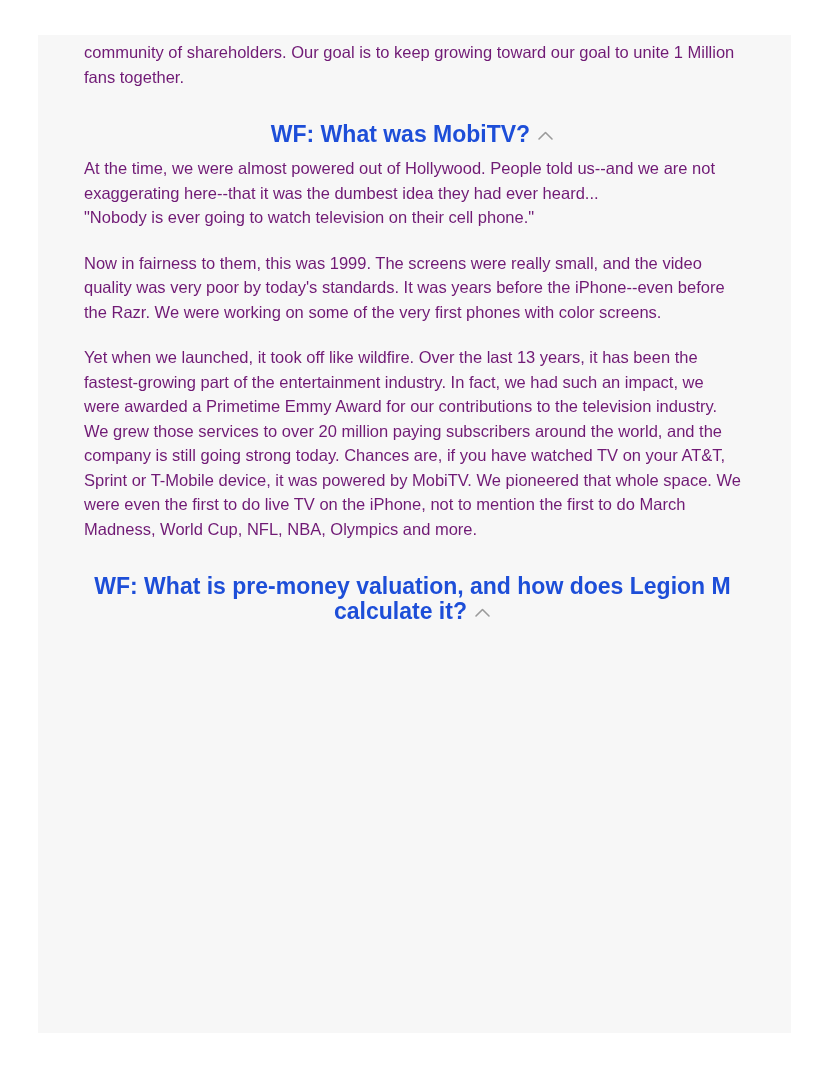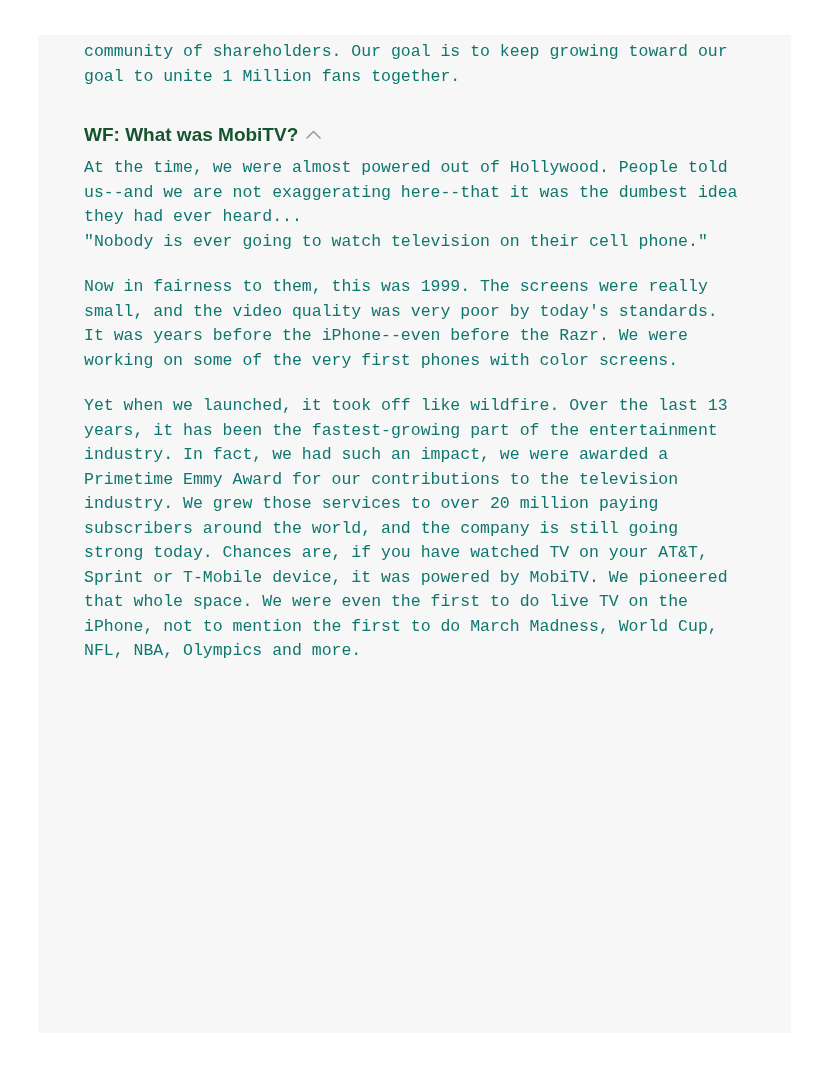--- a/index.html
+++ b/index.html
@@ -15,35 +15,36 @@
     position: absolute;
     left: 38px;
     top: 35px;
     width: 753px;
     height: 998px;
     background: #f7f7f7;
     padding: 5px 50px 40px 46px;
     overflow: hidden;
   }
   .para {
-    font-family: Liberation Mono, monospace;
+    font-family: Liberation Sans, sans-serif;
     font-size: 16.5px;
     line-height: 24.5px;
-    color: #0f766e;
+    color: #701a75;
     margin: 0 0 21px 0;
     white-space: pre-line;
   }
   .question {
     font-family: "Liberation Sans", sans-serif;
     font-weight: 700;
-    font-size: 19px;
+    font-size: 23px;
     line-height: 25px;
-    color: #14532d;
+    color: #1d4ed8;
     margin: 33px 0 9px 0;
     cursor: pointer;
+    text-align: center;
   }
   .caret {
     display: inline-block;
     margin-left: 7px;
     vertical-align: 1px;
     line-height: 0;
   }
   .caret svg { display: inline-block; }
 </style>
 </head>
@@ -59,15 +60,18 @@
 
 
   <p class="para">At the time, we were almost powered out of Hollywood. People told us--and we are not exaggerating here--that it was the dumbest idea they had ever heard...
 "Nobody is ever going to watch television on their cell phone."</p>
 
   <p class="para">Now in fairness to them, this was 1999. The screens were really small, and the video quality was very poor by today's standards. It was years before the iPhone--even before the Razr. We were working on some of the very first phones with color screens.</p>
 
 
   <p class="para">Yet when we launched, it took off like wildfire. Over the last 13 years, it has been the fastest-growing part of the entertainment industry. In fact, we had such an impact, we were awarded a Primetime Emmy Award for our contributions to the television industry. We grew those services to over 20 million paying subscribers around the world, and the company is still going strong today. Chances are, if you have watched TV on your AT&amp;T, Sprint or T-Mobile device, it was powered by MobiTV. We pioneered that whole space. We were even the first to do live TV on the iPhone, not to mention the first to do March Madness, World Cup, NFL, NBA, Olympics and more.</p>
 
+  <h2 class="question"><span>WF: What is pre-money valuation, and how does Legion M calculate it?</span><span class="caret"><svg width="17" height="10" viewBox="0 0 17 10">
+          <polyline points="2,8 8.5,1.5 15,8" fill="none" stroke="#9b9b9b" stroke-width="1.6" stroke-linecap="round" stroke-linejoin="round"></polyline>
+        </svg></span></h2>
 
 
 </div>
 
 </body></html>

